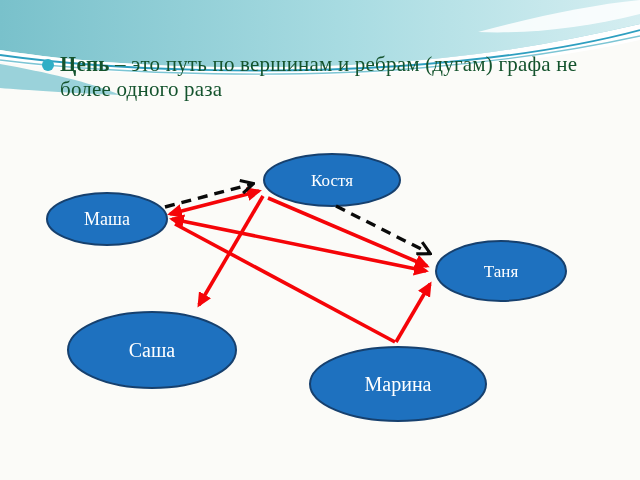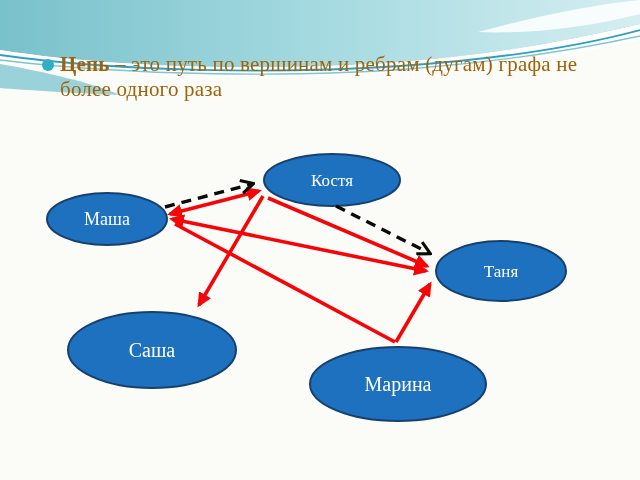--- a/index.html
+++ b/index.html
@@ -8,21 +8,21 @@
     width:640px;height:480px;
     background:#fbfbf8;
     overflow:hidden;
     font-family:"Liberation Serif", serif;
   }
   
   .hdr{position:absolute;top:0;left:0;display:block;}
   
   .title-block{
     position:absolute;left:60px;top:52px;width:556px;
-    font-size:21px;line-height:25px;color:#a16207;
+    font-size:21px;line-height:25px;color:#14532d;
     letter-spacing:.2px;
   }
   .title-block b{font-weight:bold;}
   .bullet{
     position:absolute;left:42px;top:59px;
     width:12px;height:12px;border-radius:50%;
     background:#2fafc6;
   }
   .graph-svg{position:absolute;top:0;left:0;}
   .node-label{

